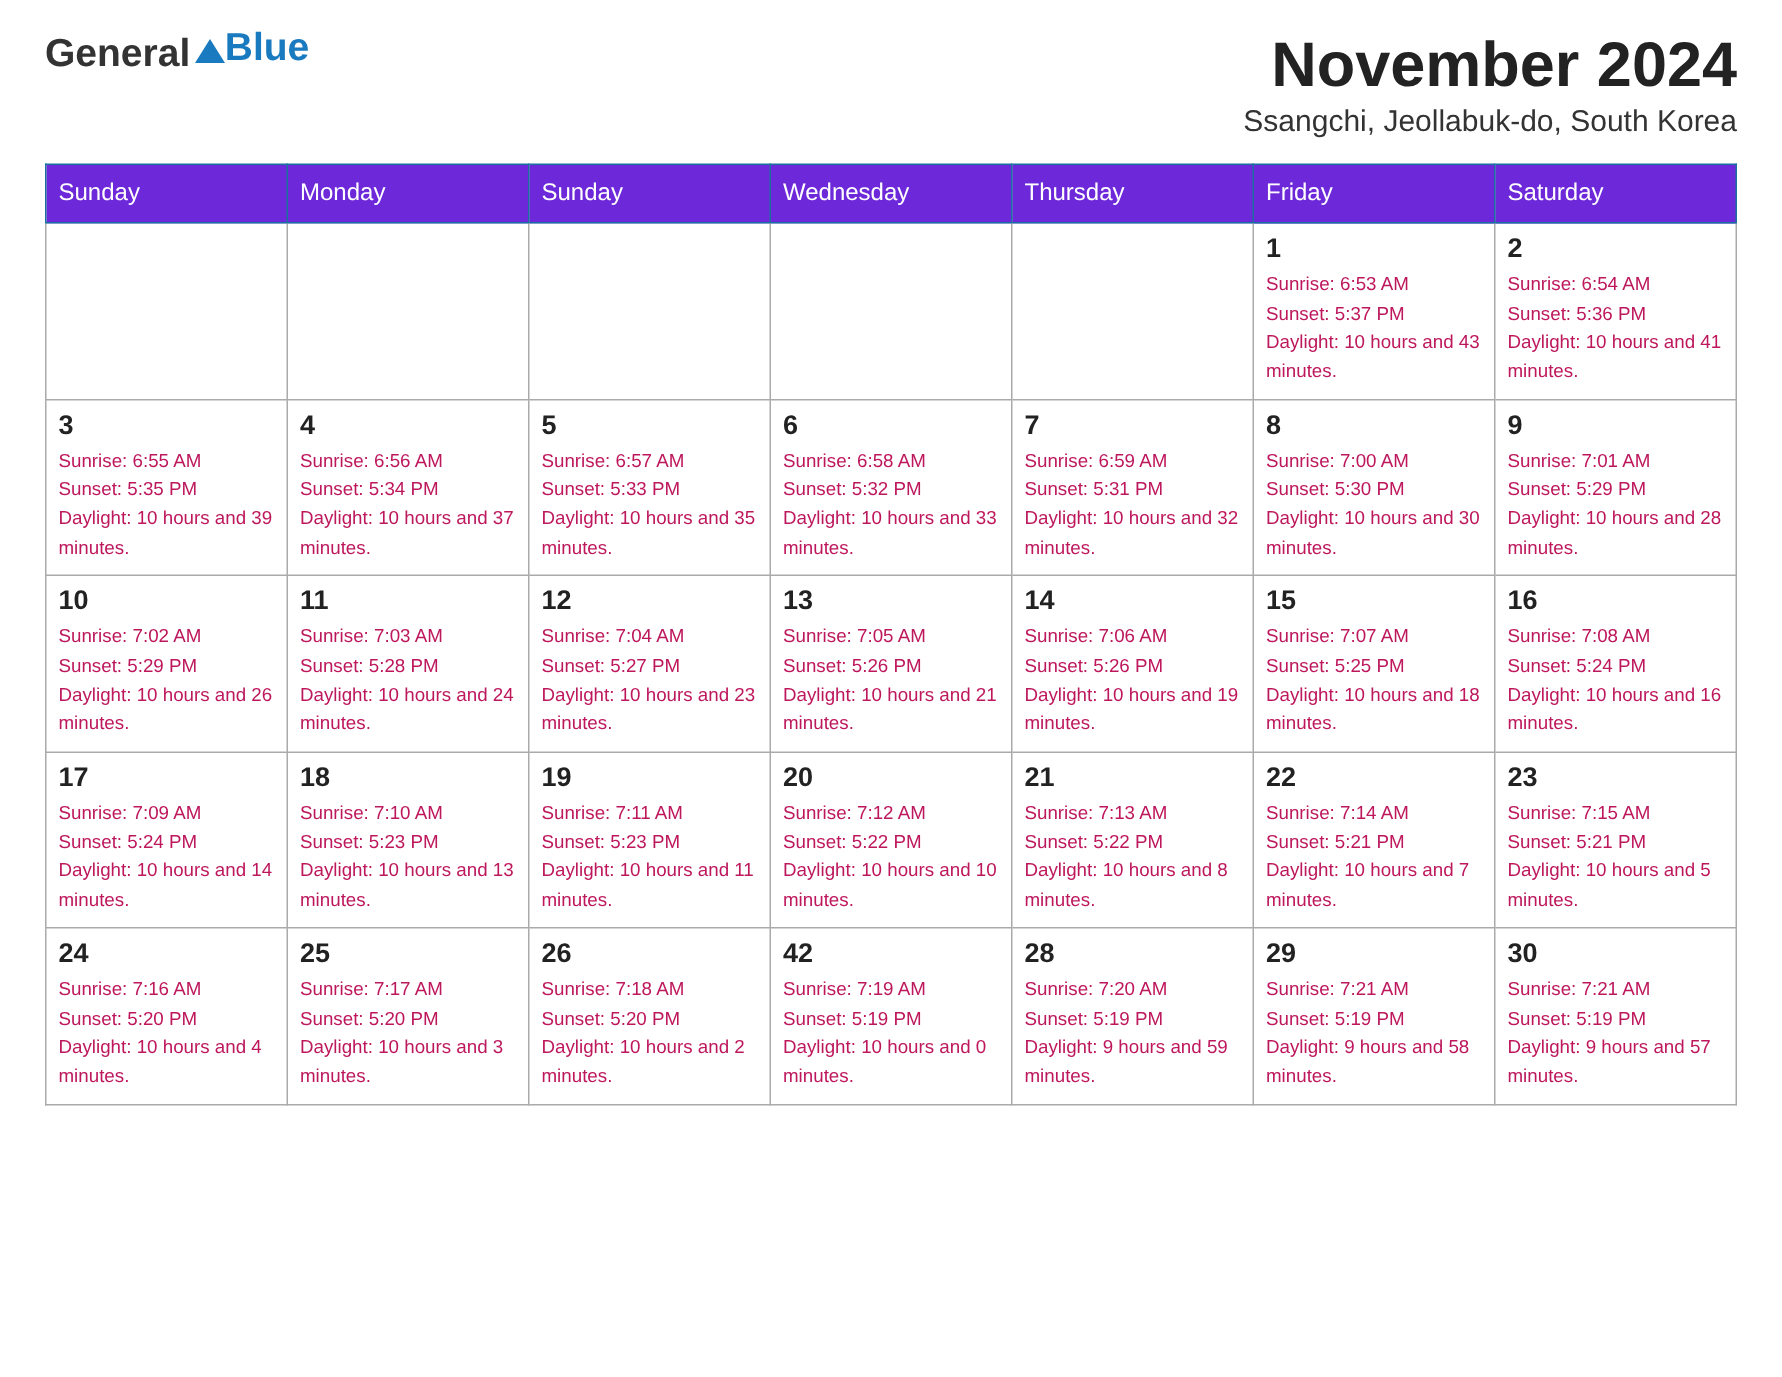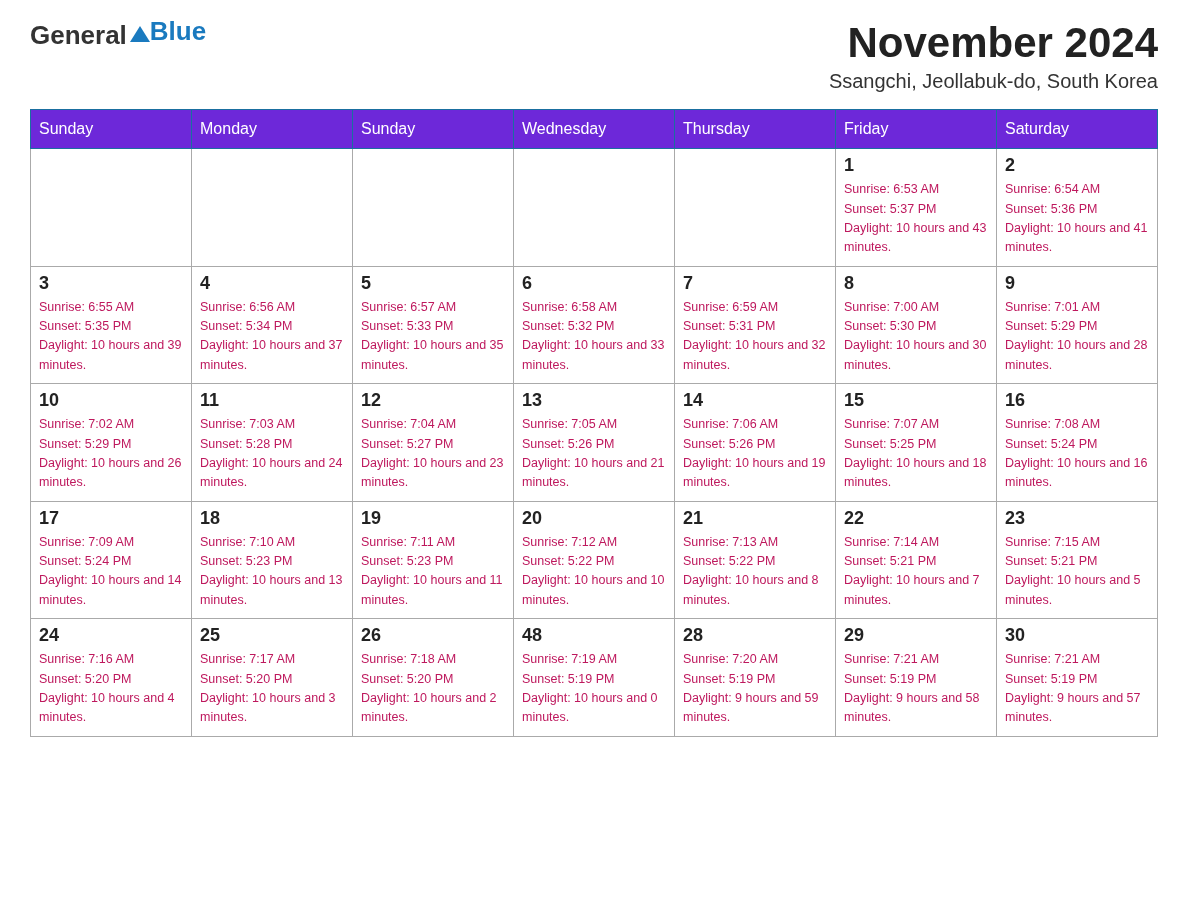--- a/index.html
+++ b/index.html
@@ -225,21 +225,21 @@
         </td>
         <td>
           <div class="cell-day">25</div>
           <div class="cell-info">Sunrise: 7:17 AM<br>Sunset: 5:20 PM<br>Daylight: 10 hours and 3 minutes.</div>
         </td>
         <td>
           <div class="cell-day">26</div>
           <div class="cell-info">Sunrise: 7:18 AM<br>Sunset: 5:20 PM<br>Daylight: 10 hours and 2 minutes.</div>
         </td>
         <td>
-          <div class="cell-day">48</div>
+          <div class="cell-day">42</div>
           <div class="cell-info">Sunrise: 7:19 AM<br>Sunset: 5:19 PM<br>Daylight: 10 hours and 0 minutes.</div>
         </td>
         <td>
           <div class="cell-day">28</div>
           <div class="cell-info">Sunrise: 7:20 AM<br>Sunset: 5:19 PM<br>Daylight: 9 hours and 59 minutes.</div>
         </td>
         <td>
           <div class="cell-day">29</div>
           <div class="cell-info">Sunrise: 7:21 AM<br>Sunset: 5:19 PM<br>Daylight: 9 hours and 58 minutes.</div>
         </td>

